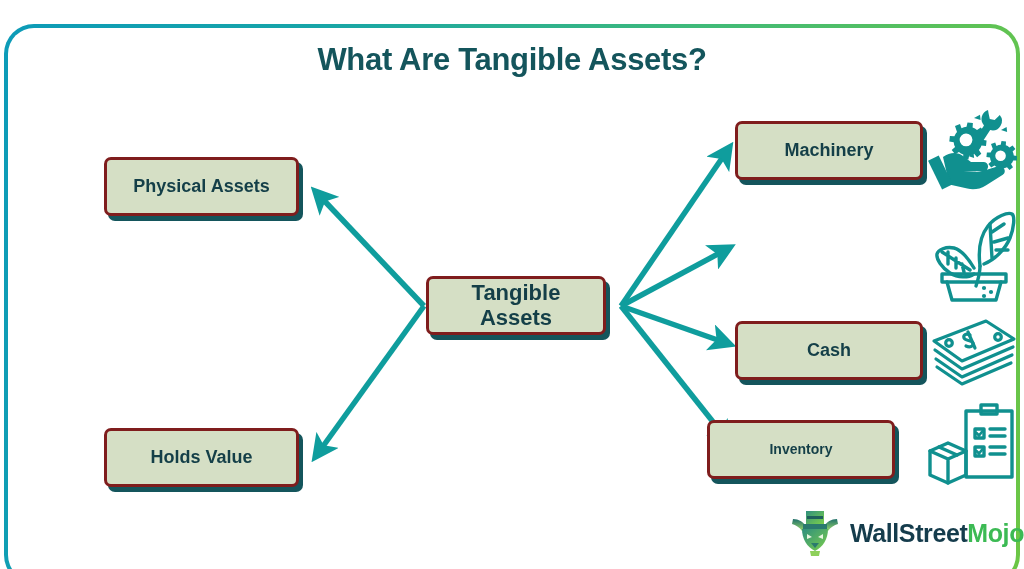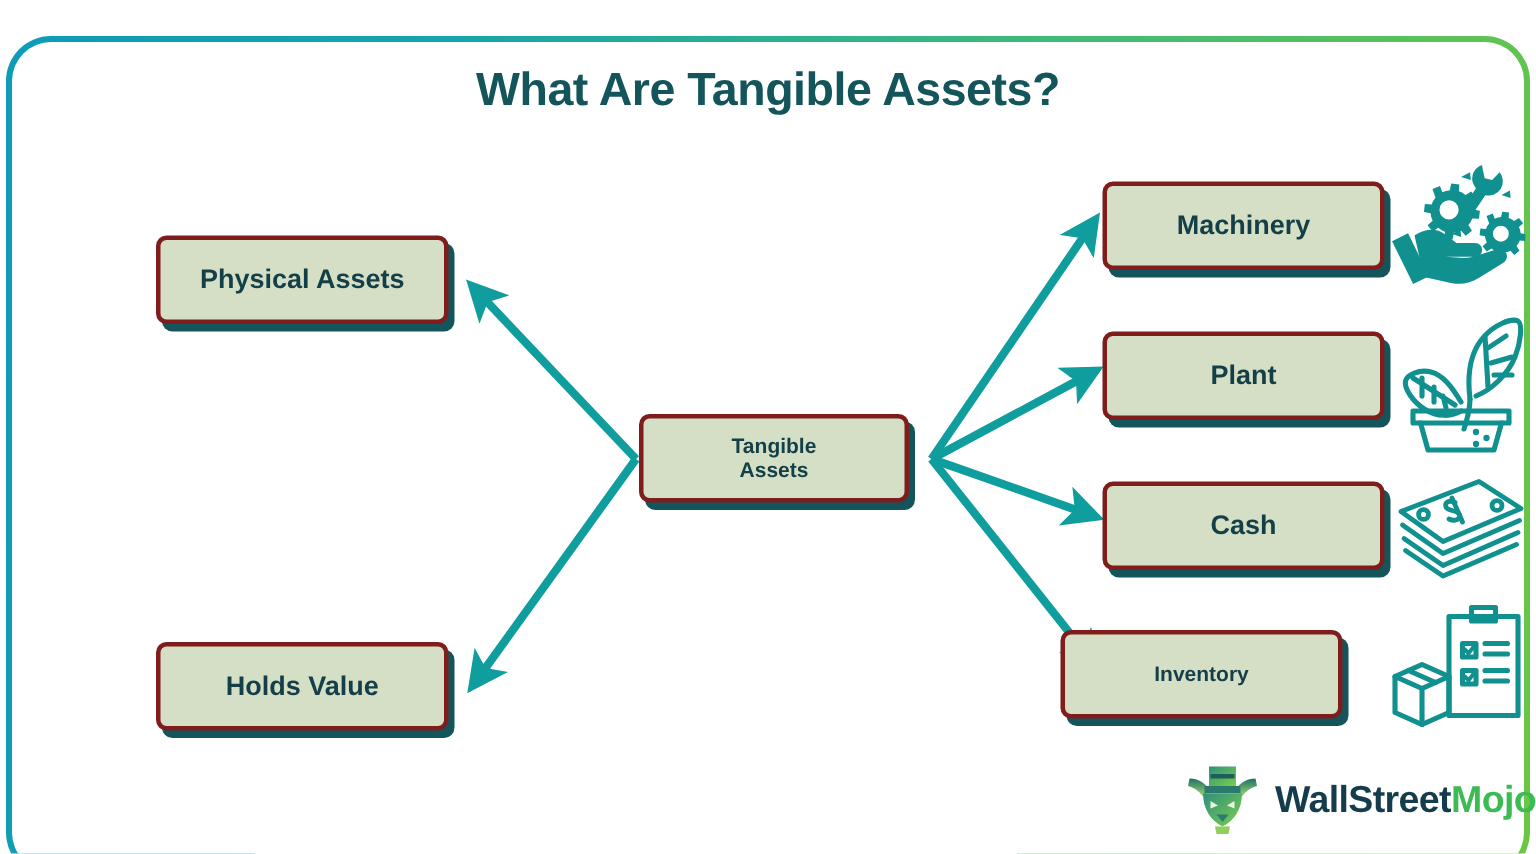--- a/index.html
+++ b/index.html
@@ -34,21 +34,21 @@
     background:#d5dfc5;border:3px solid #7f1d1d;border-radius:7px;
     box-shadow:4px 5px 0 0 #14555c;
     display:flex;align-items:center;justify-content:center;
     color:#143f48;font-weight:bold;text-align:center;line-height:1.12;
     font-family:"Liberation Sans",sans-serif;
   }
   .node-label{pointer-events:none;white-space:pre-line;}
 
   #n-physical{left:104px;top:137px;width:195px;height:59px;font-size:18px;}
   #n-holds   {left:104px;top:408px;width:195px;height:59px;font-size:18px;}
-  #n-center  {left:426px;top:256px;width:180px;height:59px;font-size:14px;}
+  #n-center  {left:426px;top:256px;width:180px;height:59px;font-size:22px;}
   #n-machinery{left:735px;top:101px;width:188px;height:59px;font-size:18px;}
   #n-plant    {left:735px;top:201px;width:188px;height:59px;font-size:18px;}
   #n-cash     {left:735px;top:301px;width:188px;height:59px;font-size:18px;}
   #n-inventory{left:707px;top:400px;width:188px;height:59px;font-size:14px;}
 
   
   #arrows{position:absolute;left:0;top:0;width:1024px;height:569px;}
 
   
   .icon-wrap{position:absolute;}
@@ -101,23 +101,20 @@
 
   <div class="node" id="n-center">
     <span class="node-label">Tangible
 Assets</span>
   </div>
 
   <div class="node" id="n-machinery">
     <span class="node-label">Machinery</span>
   </div>
 
-  <div class="node" id="n-plant">
-    <span class="node-label">Plant</span>
-  </div>
 
   <div class="node" id="n-cash">
     <span class="node-label">Cash</span>
   </div>
 
   <div class="node" id="n-inventory">
     <span class="node-label">Inventory</span>
   </div>
 
   <div class="icon-wrap" id="ic-machinery">

